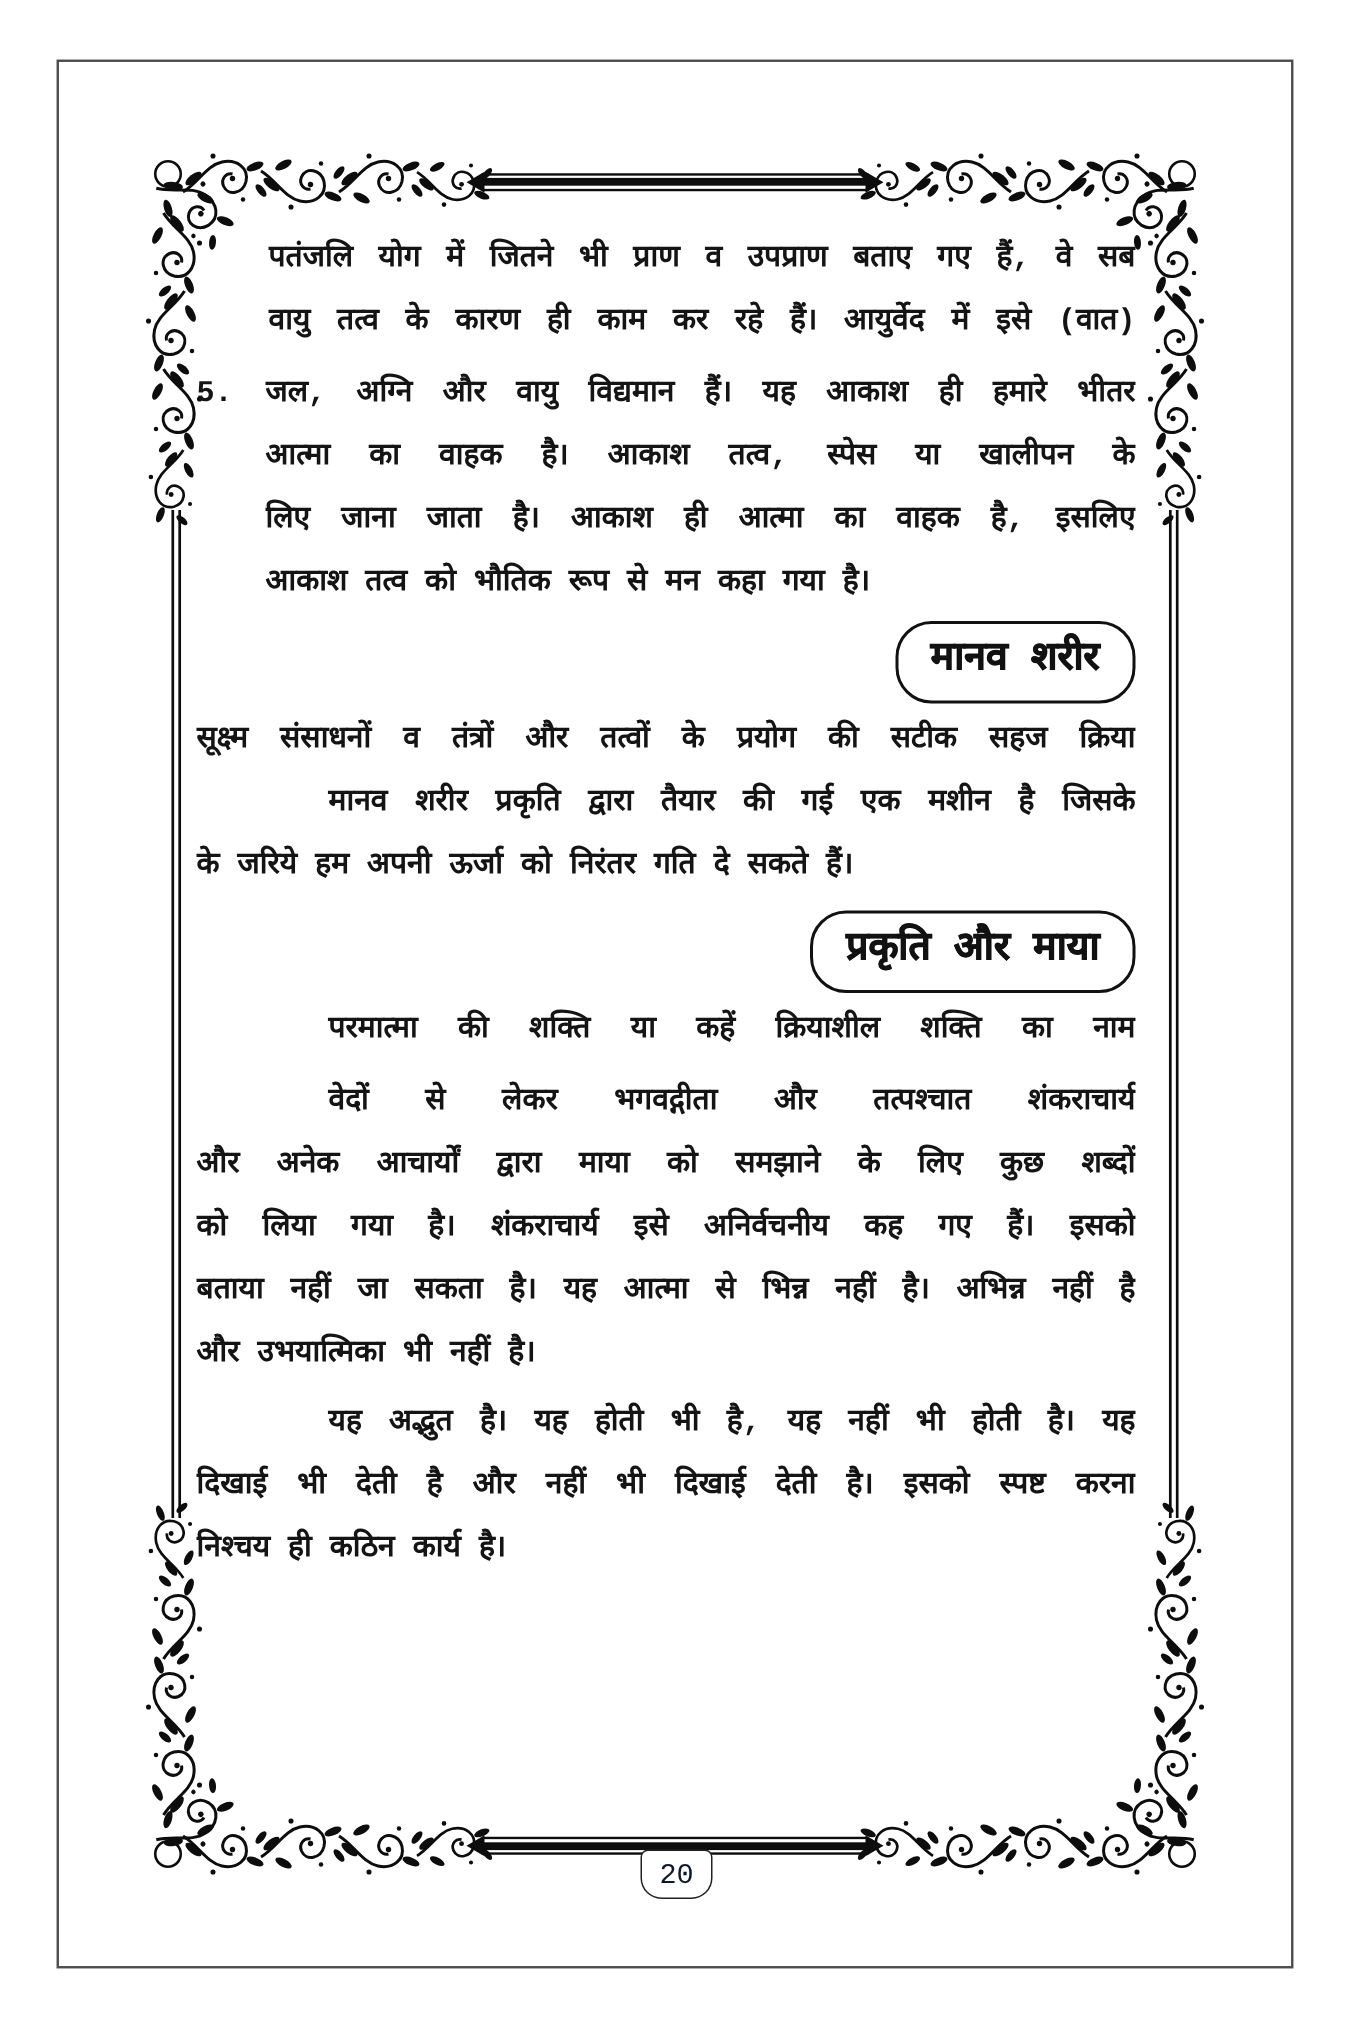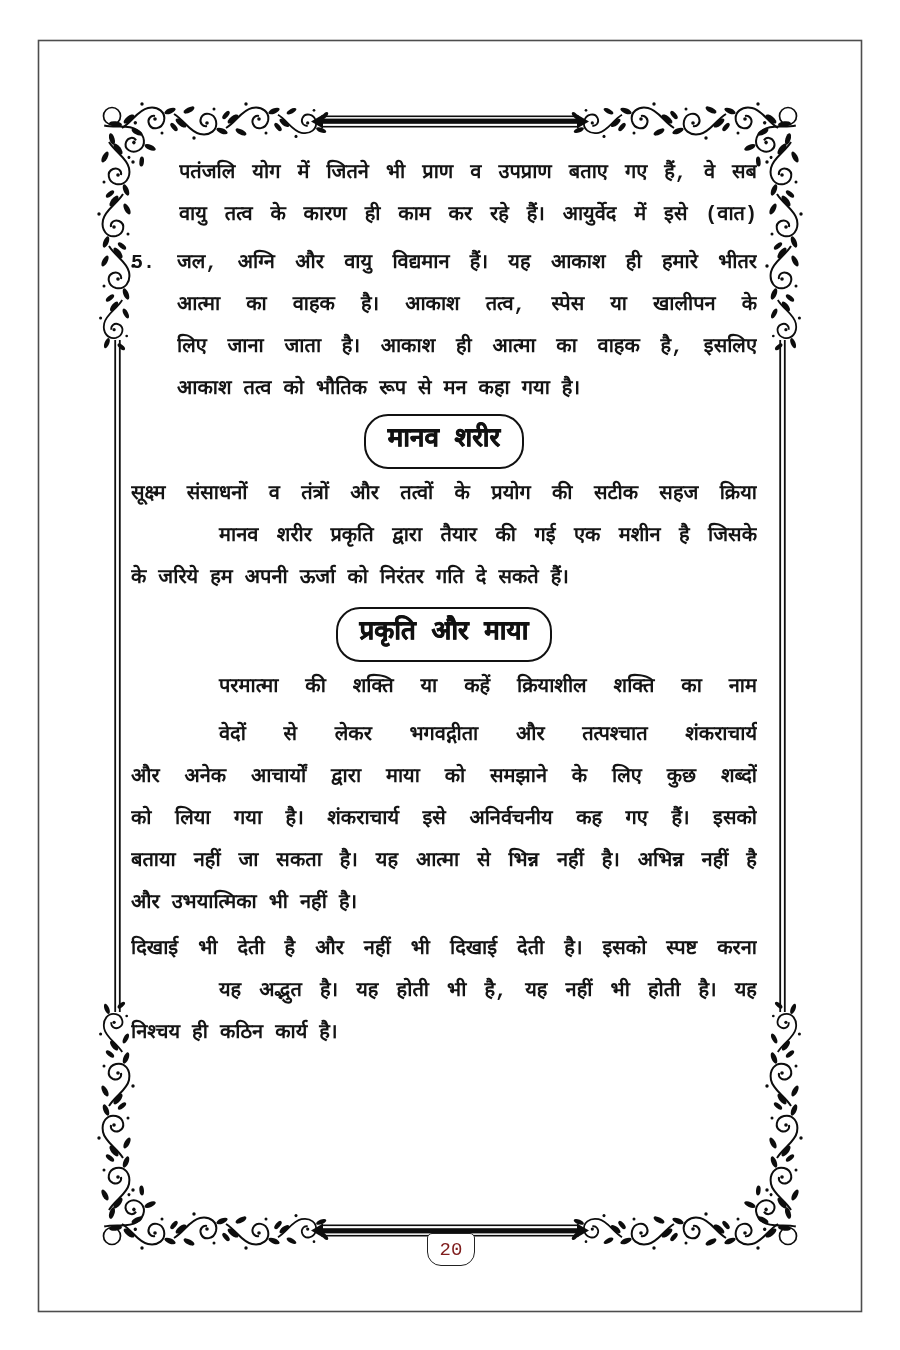--- a/index.html
+++ b/index.html
@@ -15,33 +15,33 @@
     text-align:justify;text-align-last:justify;text-justify:inter-word;
     white-space:normal;
   }
   .line.last{text-align-last:left;}
   .indent1{padding-left:88px;}
   .cont-para{margin-left:48px;width:578px;}
   .list-item{display:flex;margin-top:6px;}
   .list-marker{width:46px;flex:0 0 46px;font-size:20px;line-height:42px;height:42px;}
   .list-body{flex:1 1 auto;min-width:0;}
   .term{-webkit-text-stroke:0.7px #111;margin-right:9px;}
-  .hwrap{text-align:center;margin-top:4px;}
+  .hwrap{text-align:right;margin-top:4px;}
   .hbox{
     display:inline-block;border:2.5px solid #111;border-radius:24px;
     padding:0 22px 5px 22px;font-size:26px;line-height:46px;font-weight:700;
     -webkit-text-stroke:0.5px #111;background:#fff;
   }
   .mt4{margin-top:4px;} .mt6{margin-top:6px;} .mt8{margin-top:8px;}
   
   .pagenum{
     position:absolute;left:427px;top:1233px;width:46px;height:31px;
     border:1.8px solid #222;border-radius:5px 5px 14px 14px;background:#fff;
     display:flex;align-items:center;justify-content:center;
-    font-size:19px;color:#7f1d1d;z-index:3;
+    font-size:19px;color:#0f172a;z-index:3;
   }
 </style>
 </head>
 <body>
 
 <div class="page">
 
   <svg class="frame-svg" viewBox="0 0 900 1350" aria-hidden="true">
     <defs>
       <g id="vine">
@@ -125,22 +125,22 @@
 
     <div class="mt6">
       <div class="line indent1">वेदों से लेकर भगवद्गीता और तत्पश्चात शंकराचार्य</div>
       <div class="line">और अनेक आचार्यों द्वारा माया को समझाने के लिए कुछ शब्दों</div>
       <div class="line">को लिया गया है। शंकराचार्य इसे अनिर्वचनीय कह गए हैं। इसको</div>
       <div class="line">बताया नहीं जा सकता है। यह आत्मा से भिन्न नहीं है। अभिन्न नहीं है</div>
       <div class="line last">और उभयात्मिका भी नहीं है।</div>
     </div>
 
     <div class="mt4">
+      <div class="line indent1">यह अद्भुत है। यह होती भी है, यह नहीं भी होती है। यह</div>
       <div class="line">दिखाई भी देती है और नहीं भी दिखाई देती है। इसको स्पष्ट करना</div>
-      <div class="line indent1">यह अद्भुत है। यह होती भी है, यह नहीं भी होती है। यह</div>
       <div class="line last">निश्चय ही कठिन कार्य है।</div>
     </div>
 
   </div>
 
   <div class="pagenum">
     <span>20</span>
   </div>
 
 </div>

